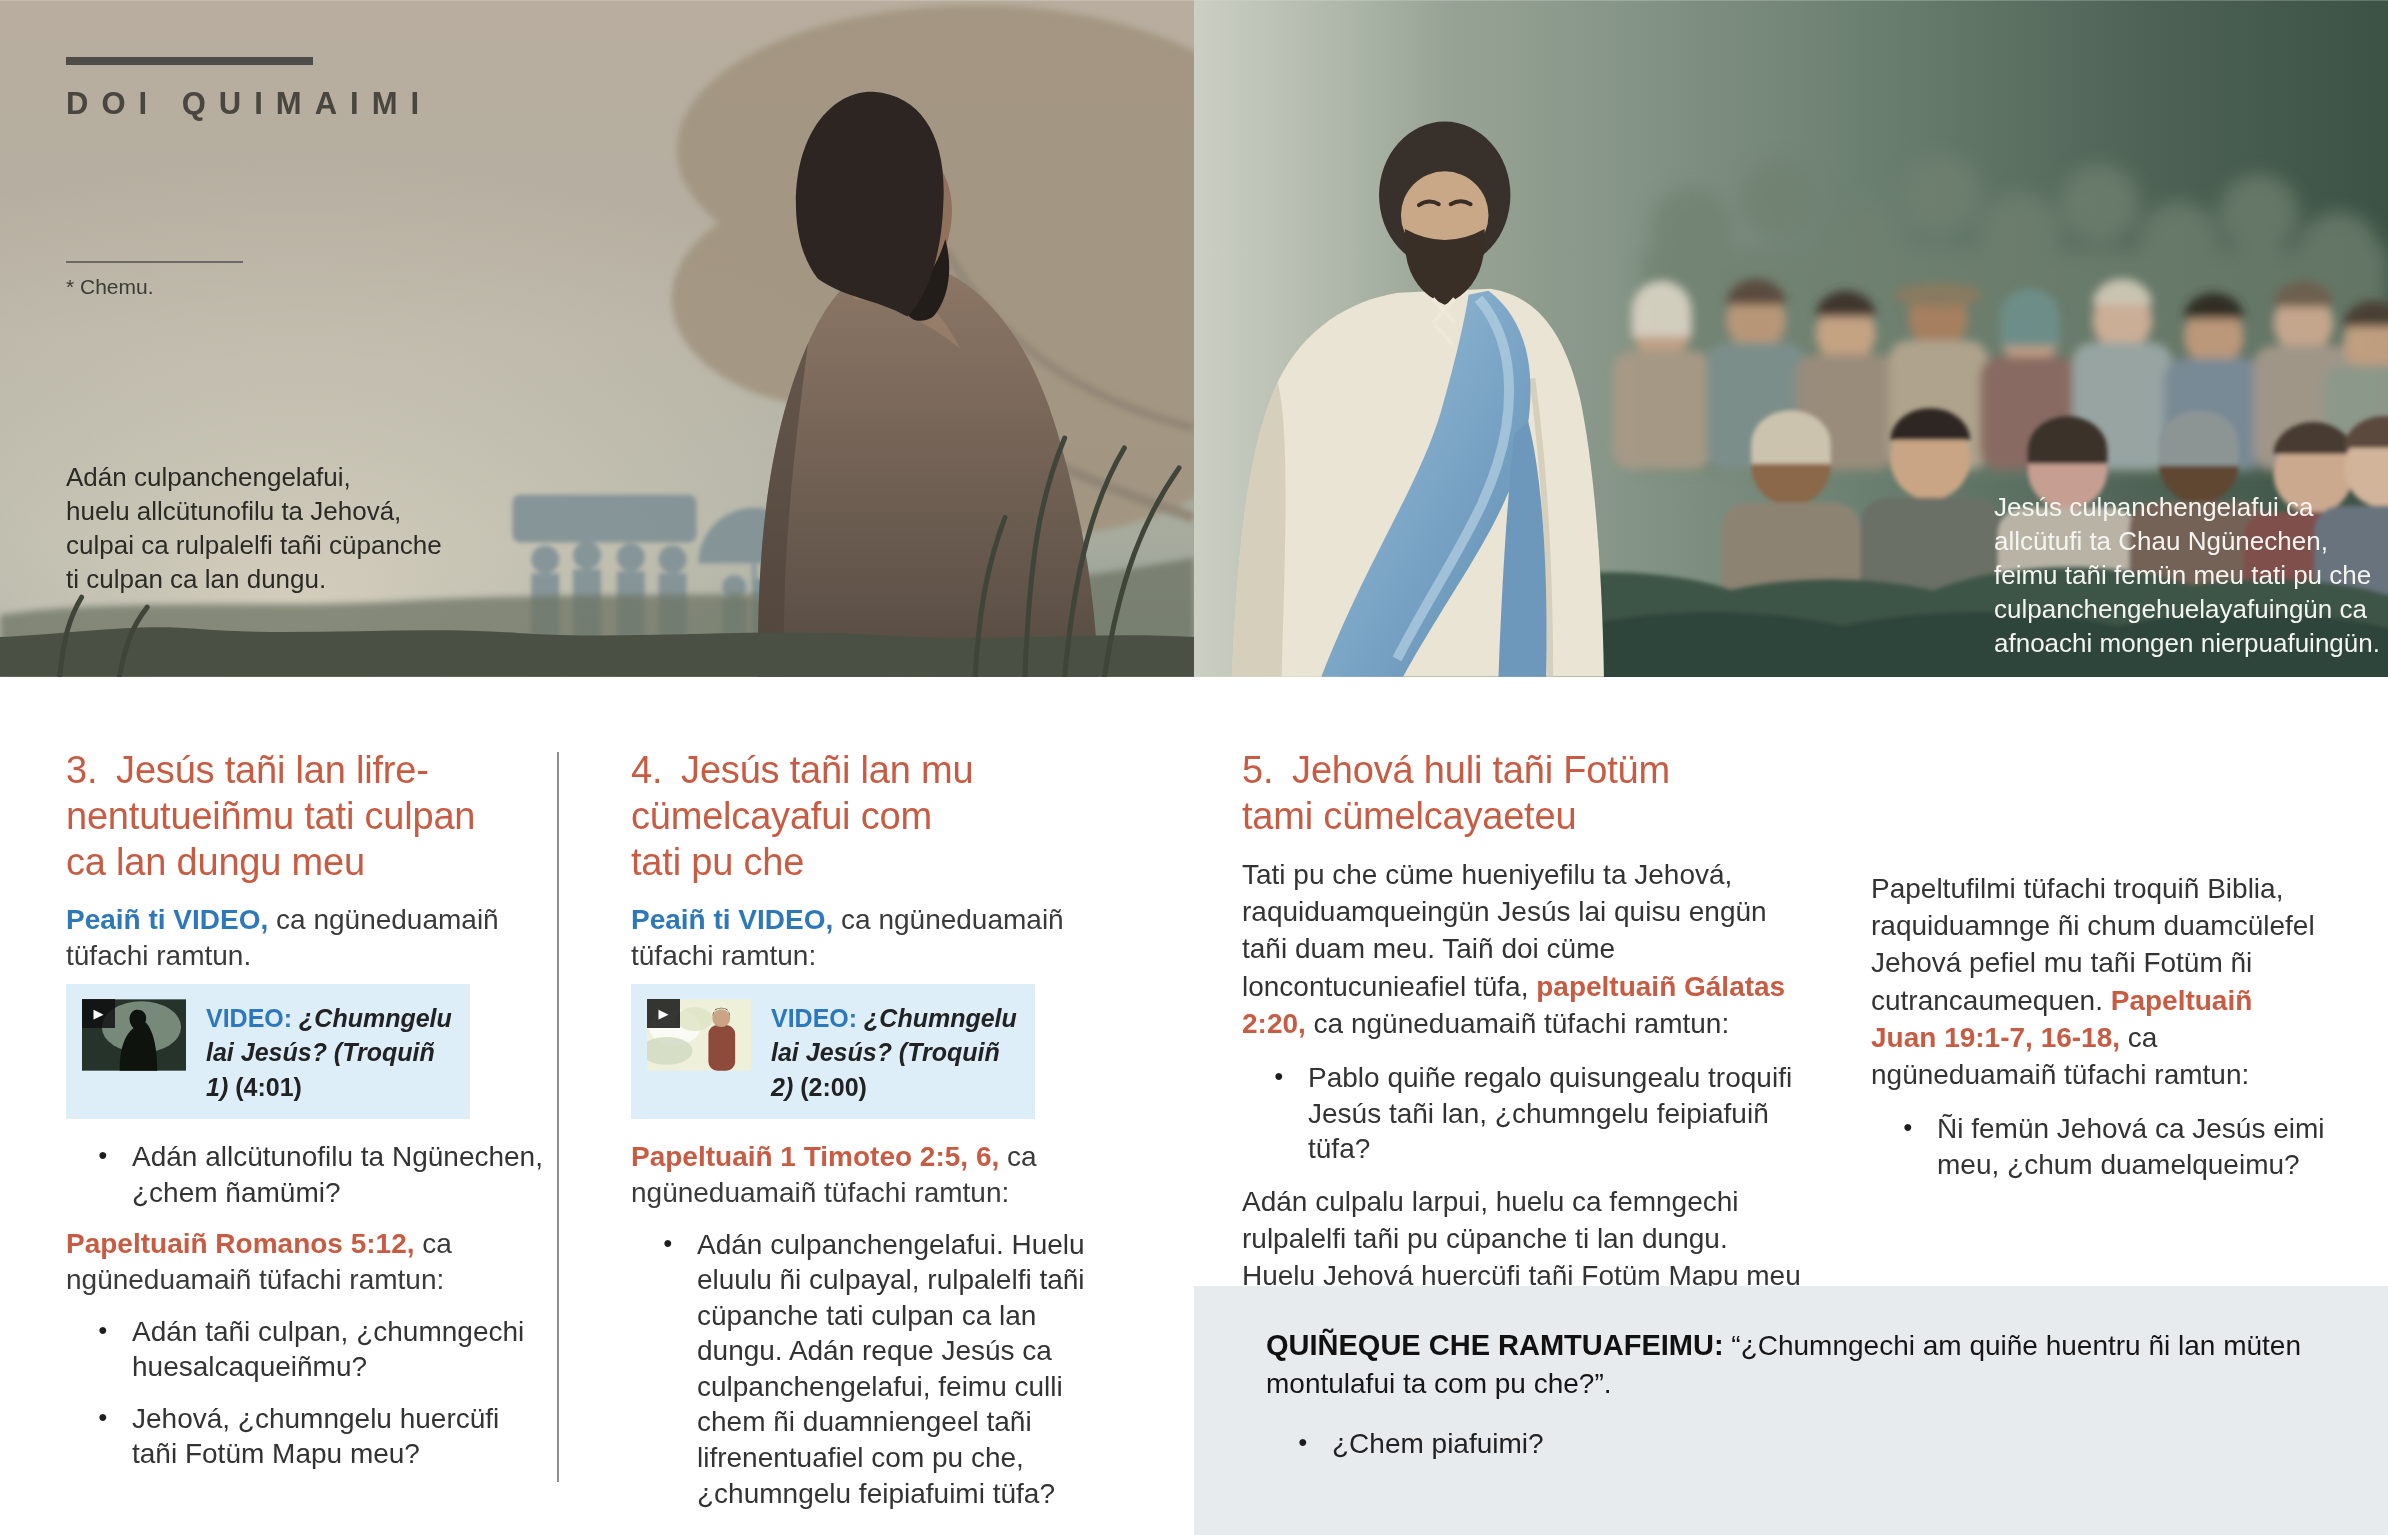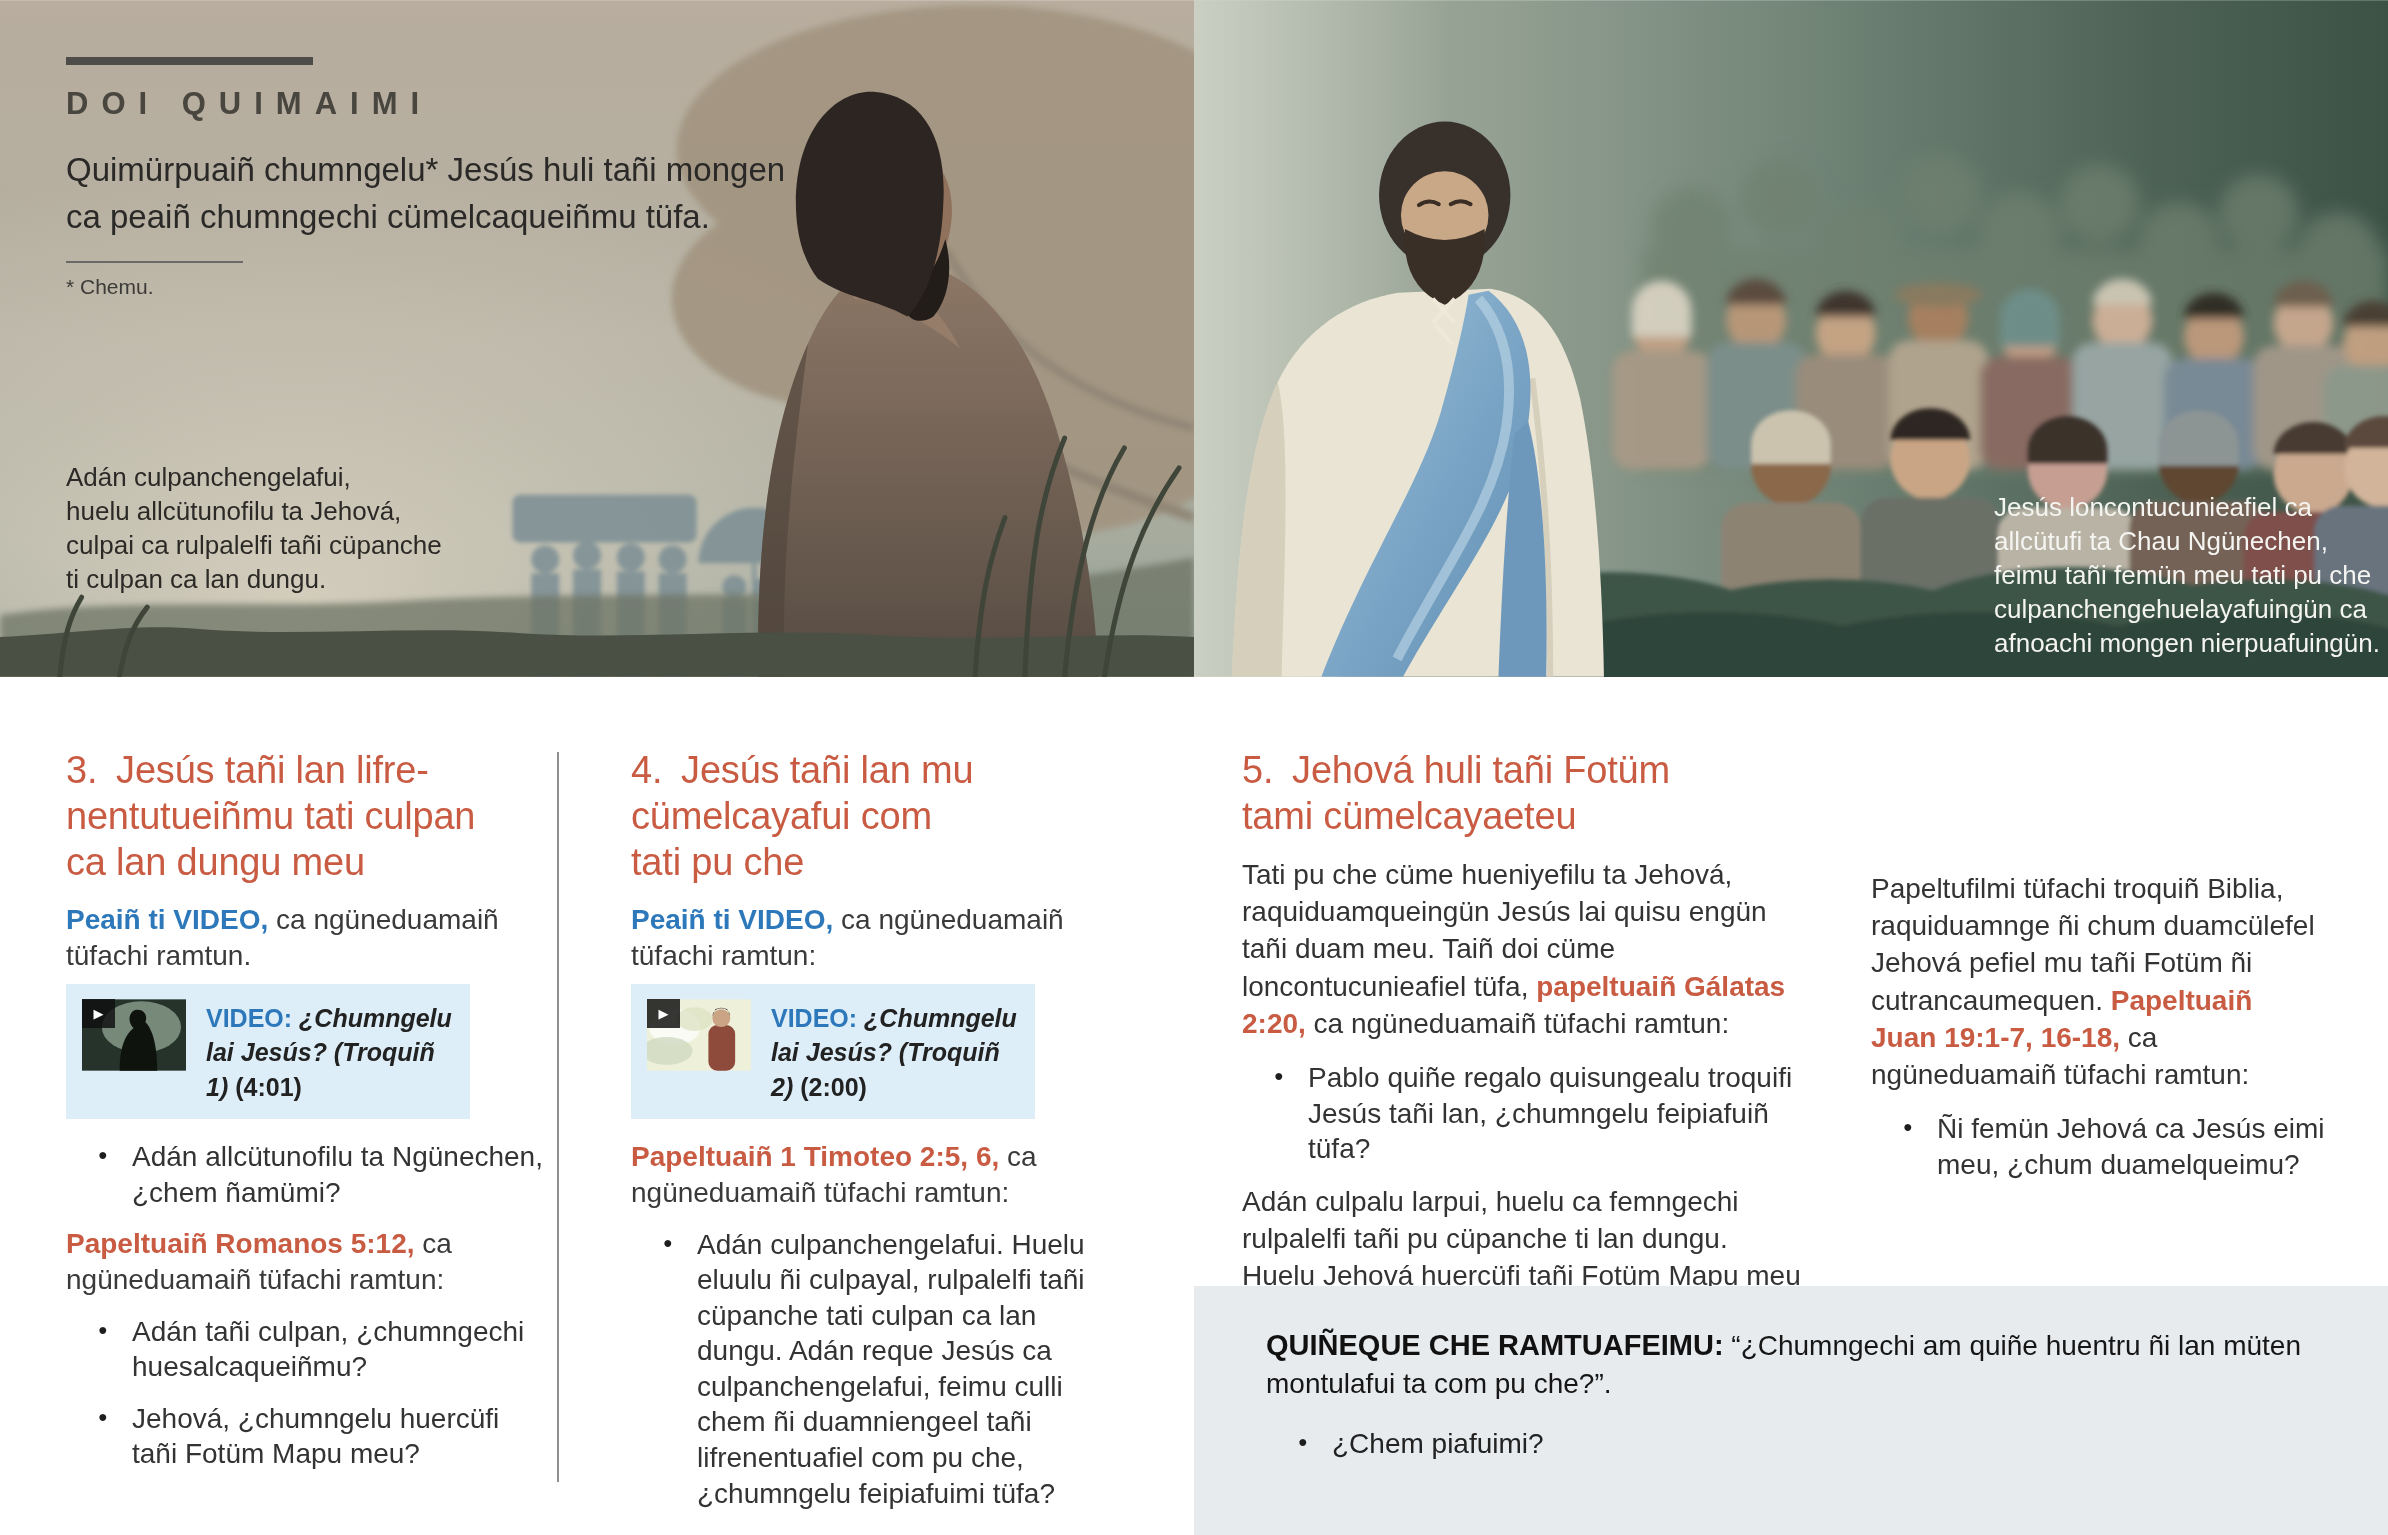--- a/index.html
+++ b/index.html
@@ -131,22 +131,20 @@
           <path d="M1030,680 C1035,560 1045,500 1070,440"></path>
           <path d="M1070,680 C1080,570 1100,500 1130,450"></path>
           <path d="M1110,680 C1125,580 1150,520 1185,470"></path>
           <path d="M980,680 C985,600 995,560 1010,520"></path>
           <path d="M60,680 C64,640 70,620 82,600"></path>
           <path d="M120,680 C126,646 134,628 148,610"></path>
         </g>
       </svg>
       <div class="kicker-bar"></div>
       <h1 class="kicker">DOI QUIMAIMI</h1>
-      <p class="intro">Quimürpuaiñ chumngelu* Jesús huli tañi mongen
-ca peaiñ chumngechi cümelcaqueiñmu tüfa.</p>
       <div class="frule"></div>
       <p class="footnote">* Chemu.</p>
       <p class="cap cap-left">Adán culpanchengelafui,
 huelu allcütunofilu ta Jehová,
 culpai ca rulpalelfi tañi cüpanche
 ti culpan ca lan dungu.</p>
     </div>
 
     <div class="hero-half">
       <svg width="1194" height="677" viewBox="0 0 1200 680">
@@ -257,21 +255,21 @@
           <ellipse cx="252" cy="196" rx="66" ry="74" fill="#38302a"></ellipse>
           <circle cx="252" cy="216" r="44" fill="#c9a888"></circle>
           <path d="M212,230 Q252,252 292,230 Q296,288 252,306 Q208,288 212,230 Z" fill="#3a2f27"></path>
           <path d="M226,206 q10,-7 20,-1 M258,205 q10,-6 20,0" stroke="#3a2d24" stroke-width="4" fill="none" stroke-linecap="round"></path>
           <path d="M296,292 C330,318 344,362 336,424 C324,512 268,576 210,680 L128,680 C172,566 226,488 248,414 C262,366 272,322 276,296 Z" fill="url(#rgSash)"></path>
           <path d="M286,300 C312,330 322,372 314,428 C302,506 254,566 204,662" stroke="#b9d4e4" stroke-width="10" fill="none" opacity=".65"></path>
           <path d="M336,424 C350,480 356,570 354,680 L306,680 C310,570 316,490 322,436 Z" fill="#6d98bb"></path>
           <path d="M240,300 L262,324 M262,300 L240,324 M242,326 L260,346" stroke="#efe9da" stroke-width="4"></path>
         </g>
       </svg>
-      <p class="cap cap-right">Jesús loncontucunieafiel ca
+      <p class="cap cap-right">Jesús culpanchengelafui ca
 allcütufi ta Chau Ngünechen,
 feimu tañi femün meu tati pu che
 culpanchengehuelayafuingün ca
 afnoachi mongen nierpuafuingün.</p>
     </div>
   </div>
 
   <div class="vdivider"></div>
 
   <section class="col col1">

